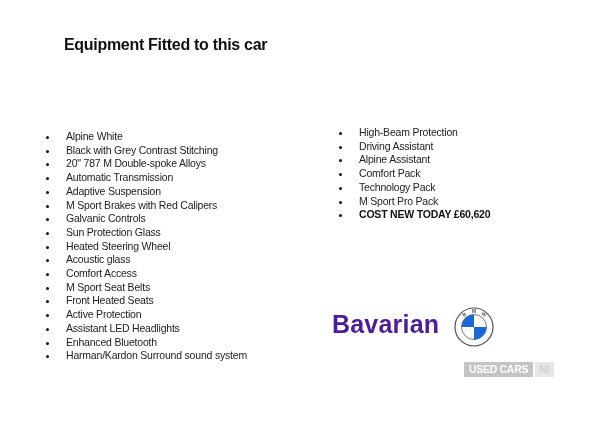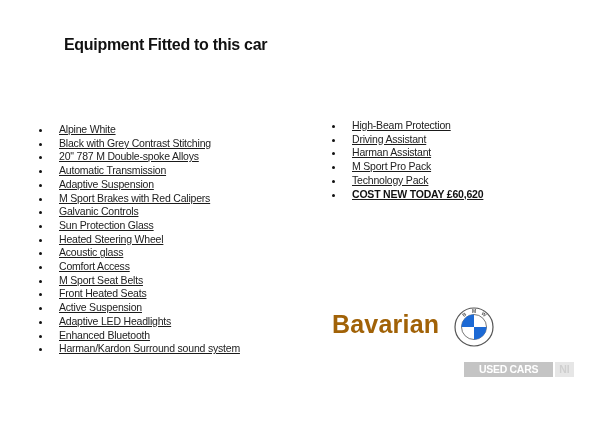--- a/index.html
+++ b/index.html
@@ -4,43 +4,43 @@
   <style>
     html, body { margin: 0; padding: 0; }
     body {
       width: 600px; height: 424px; background: #ffffff; position: relative; overflow: hidden;
       font-family: "Liberation Sans", sans-serif; color: #1a1a1a;
     }
     .title {
       position: absolute; left: 39px; top: 36px; font-size: 16px; font-weight: bold;
       letter-spacing: -0.3px; color: #111; margin-left: 25px;
     }
-    ul.feat { list-style: none; margin: 1px; padding: 0; position: absolute; text-decoration: underline; }
+    ul.feat { list-style: none; margin: 8px; padding: 0; position: absolute; }
     ul.feat li {
       position: relative; font-size: 10.5px; line-height: 13.7px; padding-left: 20px; color: #222;
       letter-spacing: -0.2px; white-space: nowrap;
     }
     ul.feat li .bullet {
       position: absolute; left: 0; top: 6px; width: 3px; height: 3px; background: #111; border-radius: 50%;
     }
     .col1 { left: 38px; top: 122px; }
     .col1 li { padding-left: 20px; }
     .col2 { left: 331px; top: 118px; }
     .col2 li { padding-left: 19px; }
     .col2 li.bold { font-weight: bold; color: #111; text-align: right; }
     .brand {
-      position: absolute; left: 332px; top: 310px; font-size: 25px; font-weight: bold; color: #a16207;
+      position: absolute; left: 332px; top: 310px; font-size: 25px; font-weight: bold; color: #4c1d95;
       letter-spacing: 0.2px;
     }
     .logo { position: absolute; left: 454px; top: 306px; width: 40px; height: 42px; }
     .badge {
       position: absolute; left: 464px; top: 362px; height: 15px; display: flex;
     }
     .badge .used {
-      background: #c4c4c4; color: #fff; font-size: 10.5px; font-weight: bold; padding: 0 15px;
+      background: #c4c4c4; color: #fff; font-size: 10.5px; font-weight: bold; padding: 0 5px;
       line-height: 15px; letter-spacing: -0.3px;
     }
     .badge .ni {
       background: #e6e6e6; color: #cfcfcf; font-size: 10.5px; font-weight: bold; padding: 0 4px;
       line-height: 15px; margin-left: 2px;
     }
   </style>
 </head>
 <body>
 
@@ -53,32 +53,33 @@
   <li><span class="bullet"></span><span>Automatic Transmission</span></li>
   <li><span class="bullet"></span><span>Adaptive Suspension</span></li>
   <li><span class="bullet"></span><span>M Sport Brakes with Red Calipers</span></li>
   <li><span class="bullet"></span><span>Galvanic Controls</span></li>
   <li><span class="bullet"></span><span>Sun Protection Glass</span></li>
   <li><span class="bullet"></span><span>Heated Steering Wheel</span></li>
   <li><span class="bullet"></span><span>Acoustic glass</span></li>
   <li><span class="bullet"></span><span>Comfort Access</span></li>
   <li><span class="bullet"></span><span>M Sport Seat Belts</span></li>
   <li><span class="bullet"></span><span>Front Heated Seats</span></li>
-  <li><span class="bullet"></span><span>Active Suspension</span></li>
-  <li><span class="bullet"></span><span>Adaptive LED Headlights</span></li>
+  <li><span class="bullet"></span><span>Active Protection</span></li>
+  <li><span class="bullet"></span><span>Assistant LED Headlights</span></li>
   <li><span class="bullet"></span><span>Enhanced Bluetooth</span></li>
   <li><span class="bullet"></span><span>Harman/Kardon Surround sound system</span></li>
 </ul>
 
 <ul class="feat col2">
   <li><span class="bullet"></span><span>High-Beam Protection</span></li>
   <li><span class="bullet"></span><span>Driving Assistant</span></li>
-  <li><span class="bullet"></span><span>Harman Assistant</span></li>
+  <li><span class="bullet"></span><span>Alpine Assistant</span></li>
+  <li><span class="bullet"></span><span>Comfort Pack</span></li>
+  <li><span class="bullet"></span><span>Technology Pack</span></li>
   <li><span class="bullet"></span><span>M Sport Pro Pack</span></li>
-  <li><span class="bullet"></span><span>Technology Pack</span></li>
   <li class="bold"><span class="bullet"></span><span>COST NEW TODAY £60,620</span></li>
 </ul>
 
 <div class="brand">Bavarian</div>
 
 <svg class="logo" viewBox="0 0 40 42">
   <circle cx="20" cy="21" r="19" fill="#ffffff" stroke="#555555" stroke-width="1.2"></circle>
   <circle cx="20" cy="21" r="12.5" fill="#ffffff" stroke="#555555" stroke-width="0.8"></circle>
   <path d="M20 21 L20 8.5 A12.5 12.5 0 0 0 7.5 21 Z" fill="#1c69d4"></path>
   <path d="M20 21 L32.5 21 A12.5 12.5 0 0 1 20 33.5 Z" fill="#1c69d4"></path>

